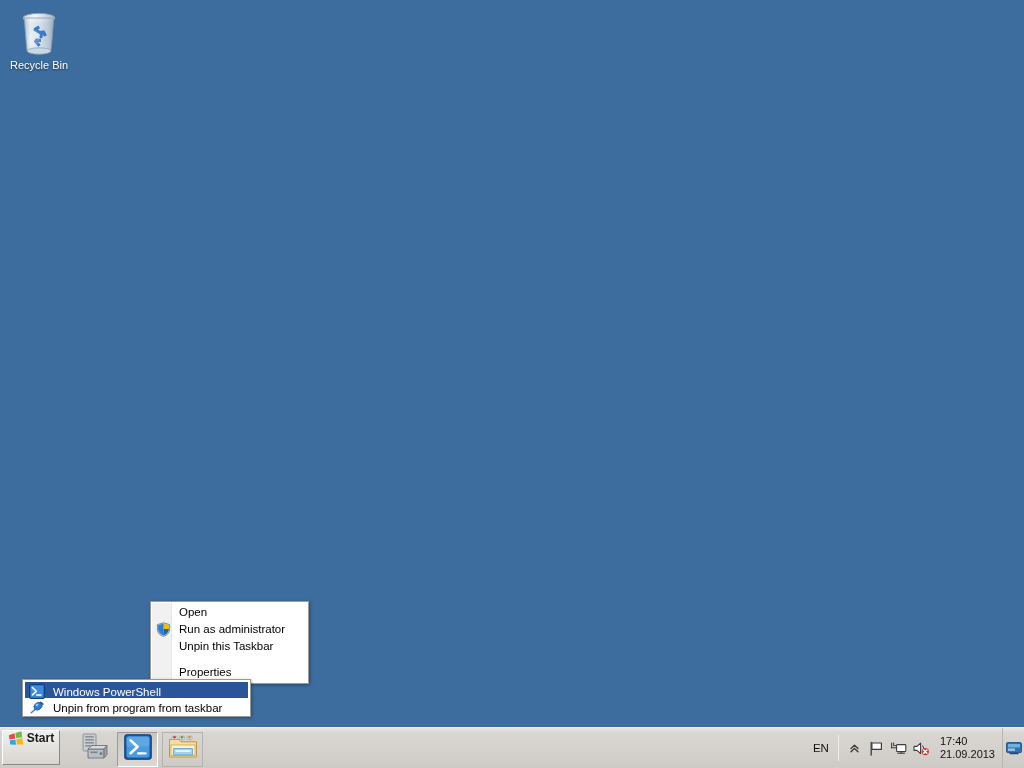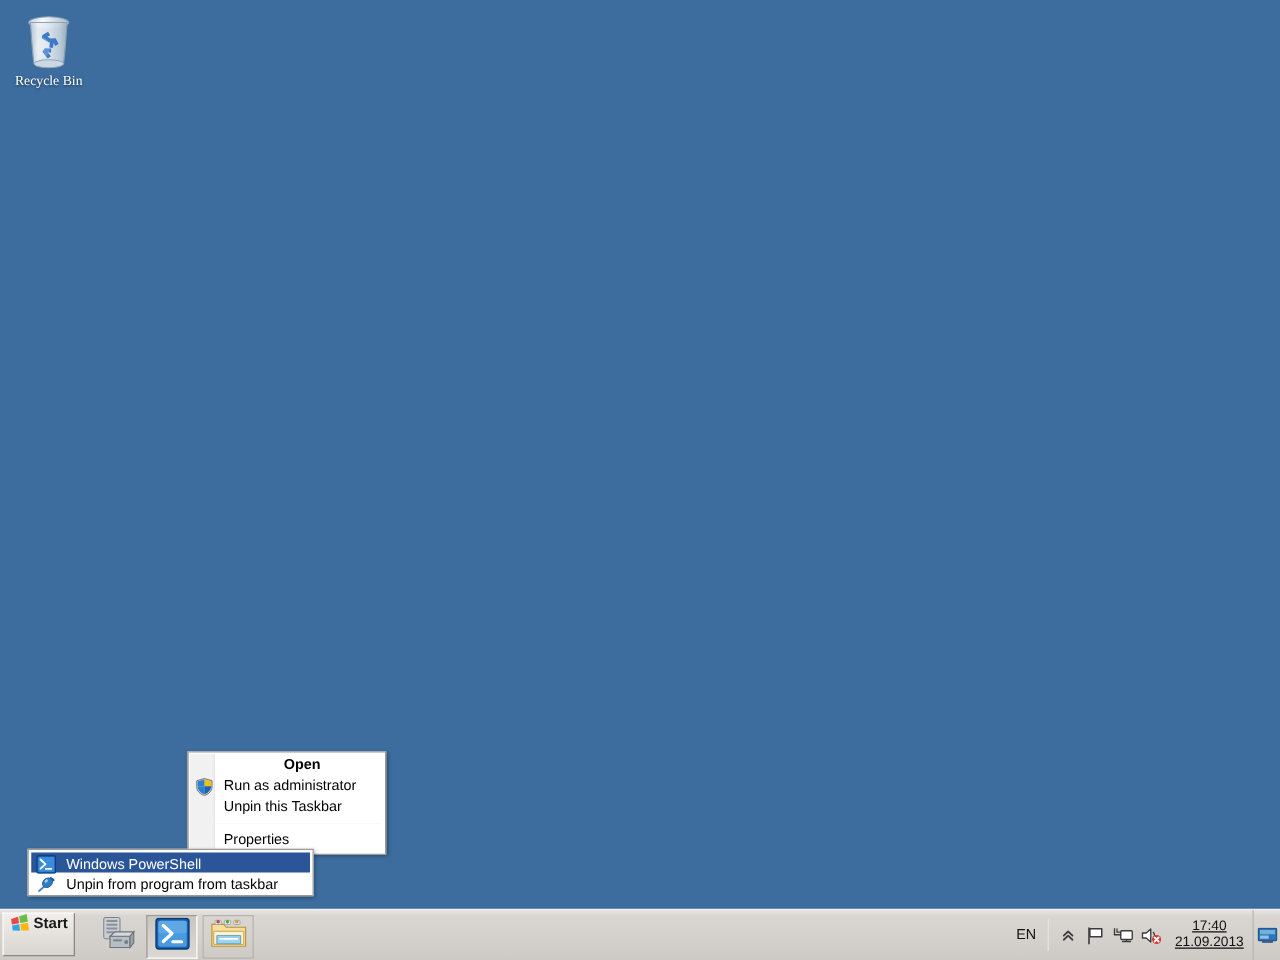--- a/index.html
+++ b/index.html
@@ -16,42 +16,41 @@
   
   #recycle-bin {
     position:absolute; left:6px; top:6px; width:66px;
     text-align:center;
   }
   #recycle-bin .icon-wrap { height:50px; display:flex; align-items:flex-end; justify-content:center; }
   #recycle-bin .label {
     color:#ffffff; font-size:11px; line-height:13px;
     text-shadow:0 1px 2px rgba(0,0,0,.55);
     margin-top:3px;
-    font-family:Liberation Serif, serif;
   }
 
   
   #context-menu {
     position:absolute; left:150px; top:601px; width:159px;
     background:#ffffff;
     border:1px solid #9a9a9a;
     box-shadow:1px 1px 3px rgba(0,0,0,.35);
     padding:2px 0 2px 0;
     font-size:11.5px; color:#000;
   }
   #context-menu .gutter {
     position:absolute; left:1px; top:1px; bottom:1px; width:20px;
     background:#f1f1f1; border-right:1px solid #e6e6e6;
   }
   .cm-item {
     position:relative; height:17px; line-height:17px;
     padding-left:28px; white-space:nowrap;
     display:flex; align-items:center;
   }
-  .cm-item.bold { font-weight:bold;margin-left:48px; }
+  .cm-item.bold { font-weight:normal; }
   .cm-item .cm-ico { position:absolute; left:5px; top:1px; width:16px; height:15px; }
   .cm-sep {
     height:1px; margin:4px 3px 4px 3px; background:#dcdcdc;
     border-bottom:1px solid #ffffff;
   }
 
   
   #jump-list {
     position:absolute; left:22px; top:679px; width:229px;
     background:#ffffff; border:1px solid #9a9a9a;
@@ -100,22 +99,22 @@
   #tray {
     display:flex; align-items:center; gap:0px; padding-right:0px;
   }
   #tray .lang {
     font-size:11.5px; color:#111; padding:0 9px 0 6px;
   }
   #tray .divider { width:1px; height:26px; background:#b9b6b1; border-right:1px solid #efedea; }
   #tray .tray-icons { display:flex; align-items:center; gap:2px; padding:0 4px 0 6px; }
   #tray .tray-ico { width:20px; height:20px; display:flex; align-items:center; justify-content:center; }
   #clock {
-    text-align:center; font-size:11px; line-height:13px; color:#111;
-    padding:0 7px 0 5px; min-width:66px;text-decoration:underline;
+    text-align:left; font-size:11px; line-height:13px; color:#111;
+    padding:0 7px 0 5px; min-width:66px;
   }
   #show-desktop {
     width:22px; height:41px; display:flex; align-items:center; justify-content:center;
     border-left:1px solid #b9b6b1;
   }
 </style>
 </head>
 <body>
 
 <div id="desktop">

